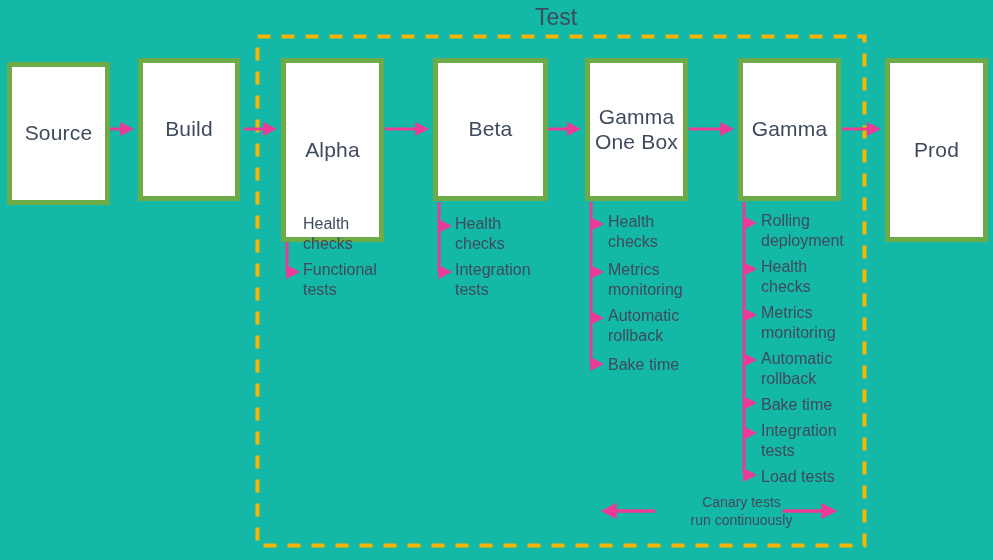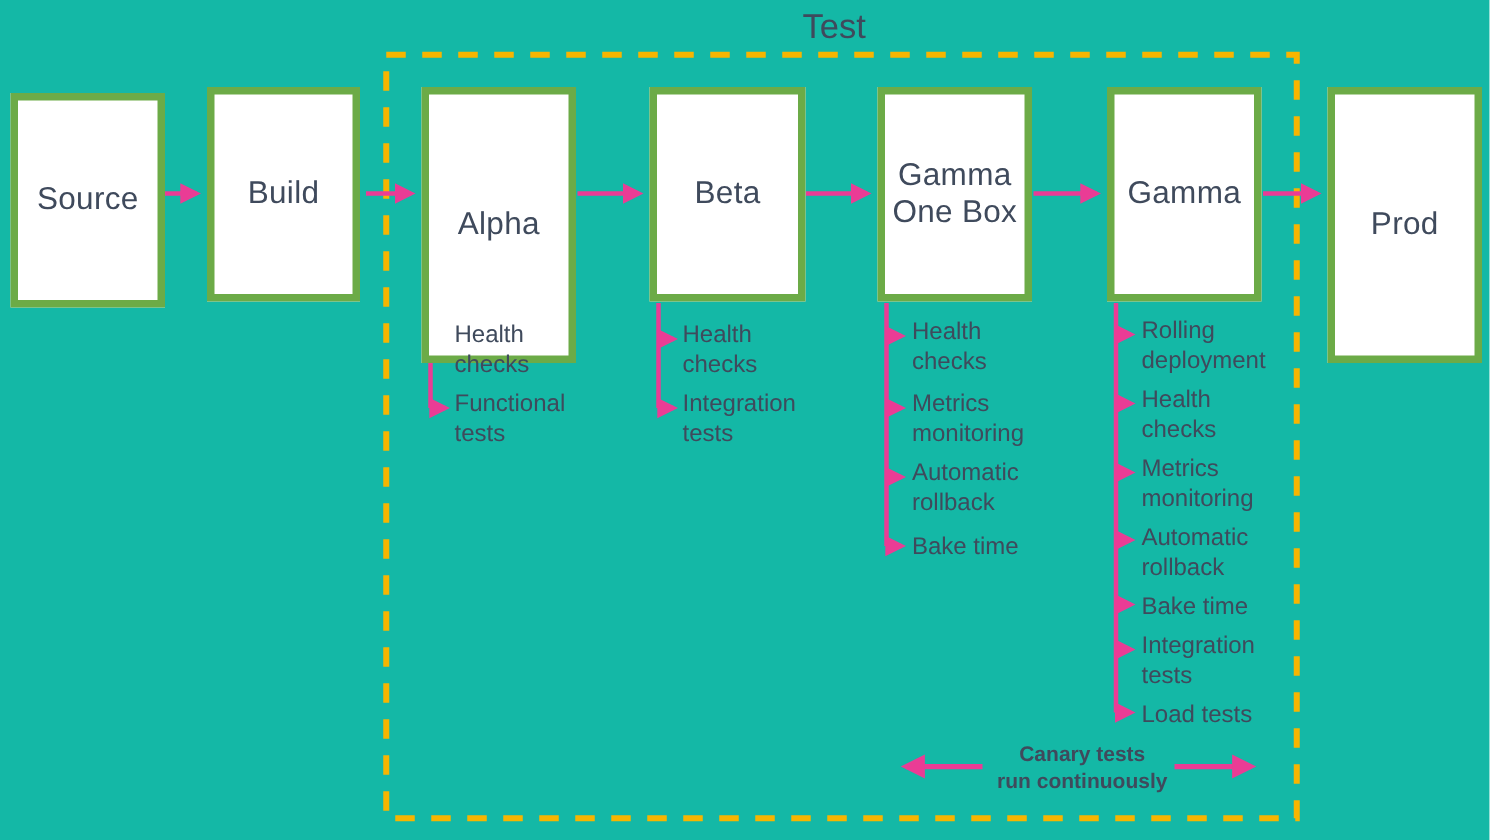--- a/index.html
+++ b/index.html
@@ -132,21 +132,21 @@
   </div>
 
   <div class="stage-box" style="left:138px; top:58px; width:102px; height:143px;">
     <span class="stage-label">Build</span>
   </div>
 
   <div class="stage-box" style="left:281px; top:58px; width:103px; height:184px;">
     <span class="stage-label">Alpha</span>
   </div>
 
-  <div class="stage-box" style="left:433px; top:58px; width:104px; height:143px;">
+  <div class="stage-box" style="left:433px; top:58px; width:115px; height:143px;">
     <span class="stage-label">Beta</span>
   </div>
 
   <div class="stage-box" style="left:585px; top:58px; width:103px; height:143px;">
     <span class="stage-label" style="white-space:pre-line;">Gamma
 One Box</span>
   </div>
 
   <div class="stage-box" style="left:738px; top:58px; width:103px; height:143px;">
     <span class="stage-label">Gamma</span>
@@ -180,16 +180,16 @@
 checks</div>
   <div class="check-label" style="left:761px; top:303px;">Metrics
 monitoring</div>
   <div class="check-label" style="left:761px; top:349px;">Automatic
 rollback</div>
   <div class="check-label" style="left:761px; top:395px;">Bake time</div>
   <div class="check-label" style="left:761px; top:421px;">Integration
 tests</div>
   <div class="check-label" style="left:761px; top:467px;">Load tests</div>
 
-  <div class="canary-label" style="left:659px; top:493px; width:125px;font-weight:bold;">Canary tests
+  <div class="canary-label" style="left:679px; top:493px; width:125px;">Canary tests
 run continuously</div>
 
 </div>
 
 </body></html>

